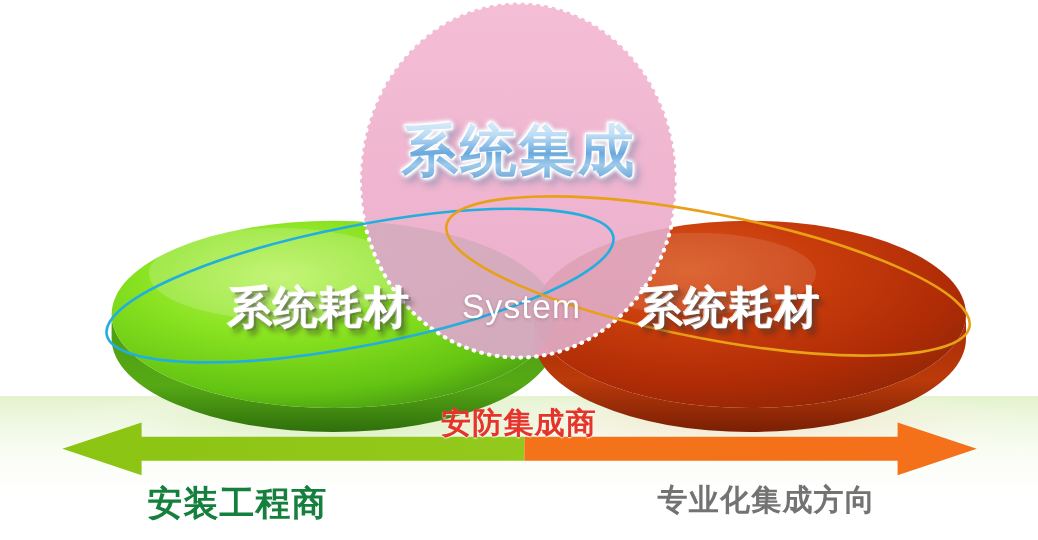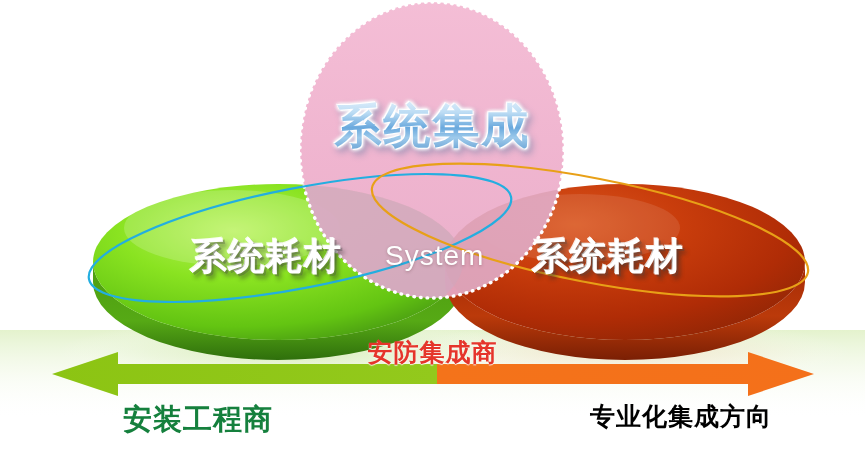--- a/index.html
+++ b/index.html
@@ -94,24 +94,24 @@
   }
   #cap-installer {
     left: 108px;
     top: 400px;
     font-size: 29px;
     color: #15803d;
     letter-spacing: 1px;
     margin-left: 15px;
   }
   #cap-direction {
-    left: 590px;
+    left: 548px;
     top: 400px;
     font-size: 25px;
-    color: #000000;
+    color: #737373;
     letter-spacing: 1px;
     text-align: right;
   }
 </style>
 </head>
 <body>
 
 <div id="stage">
 
   <svg class="layer" viewBox="0 0 865 450">

